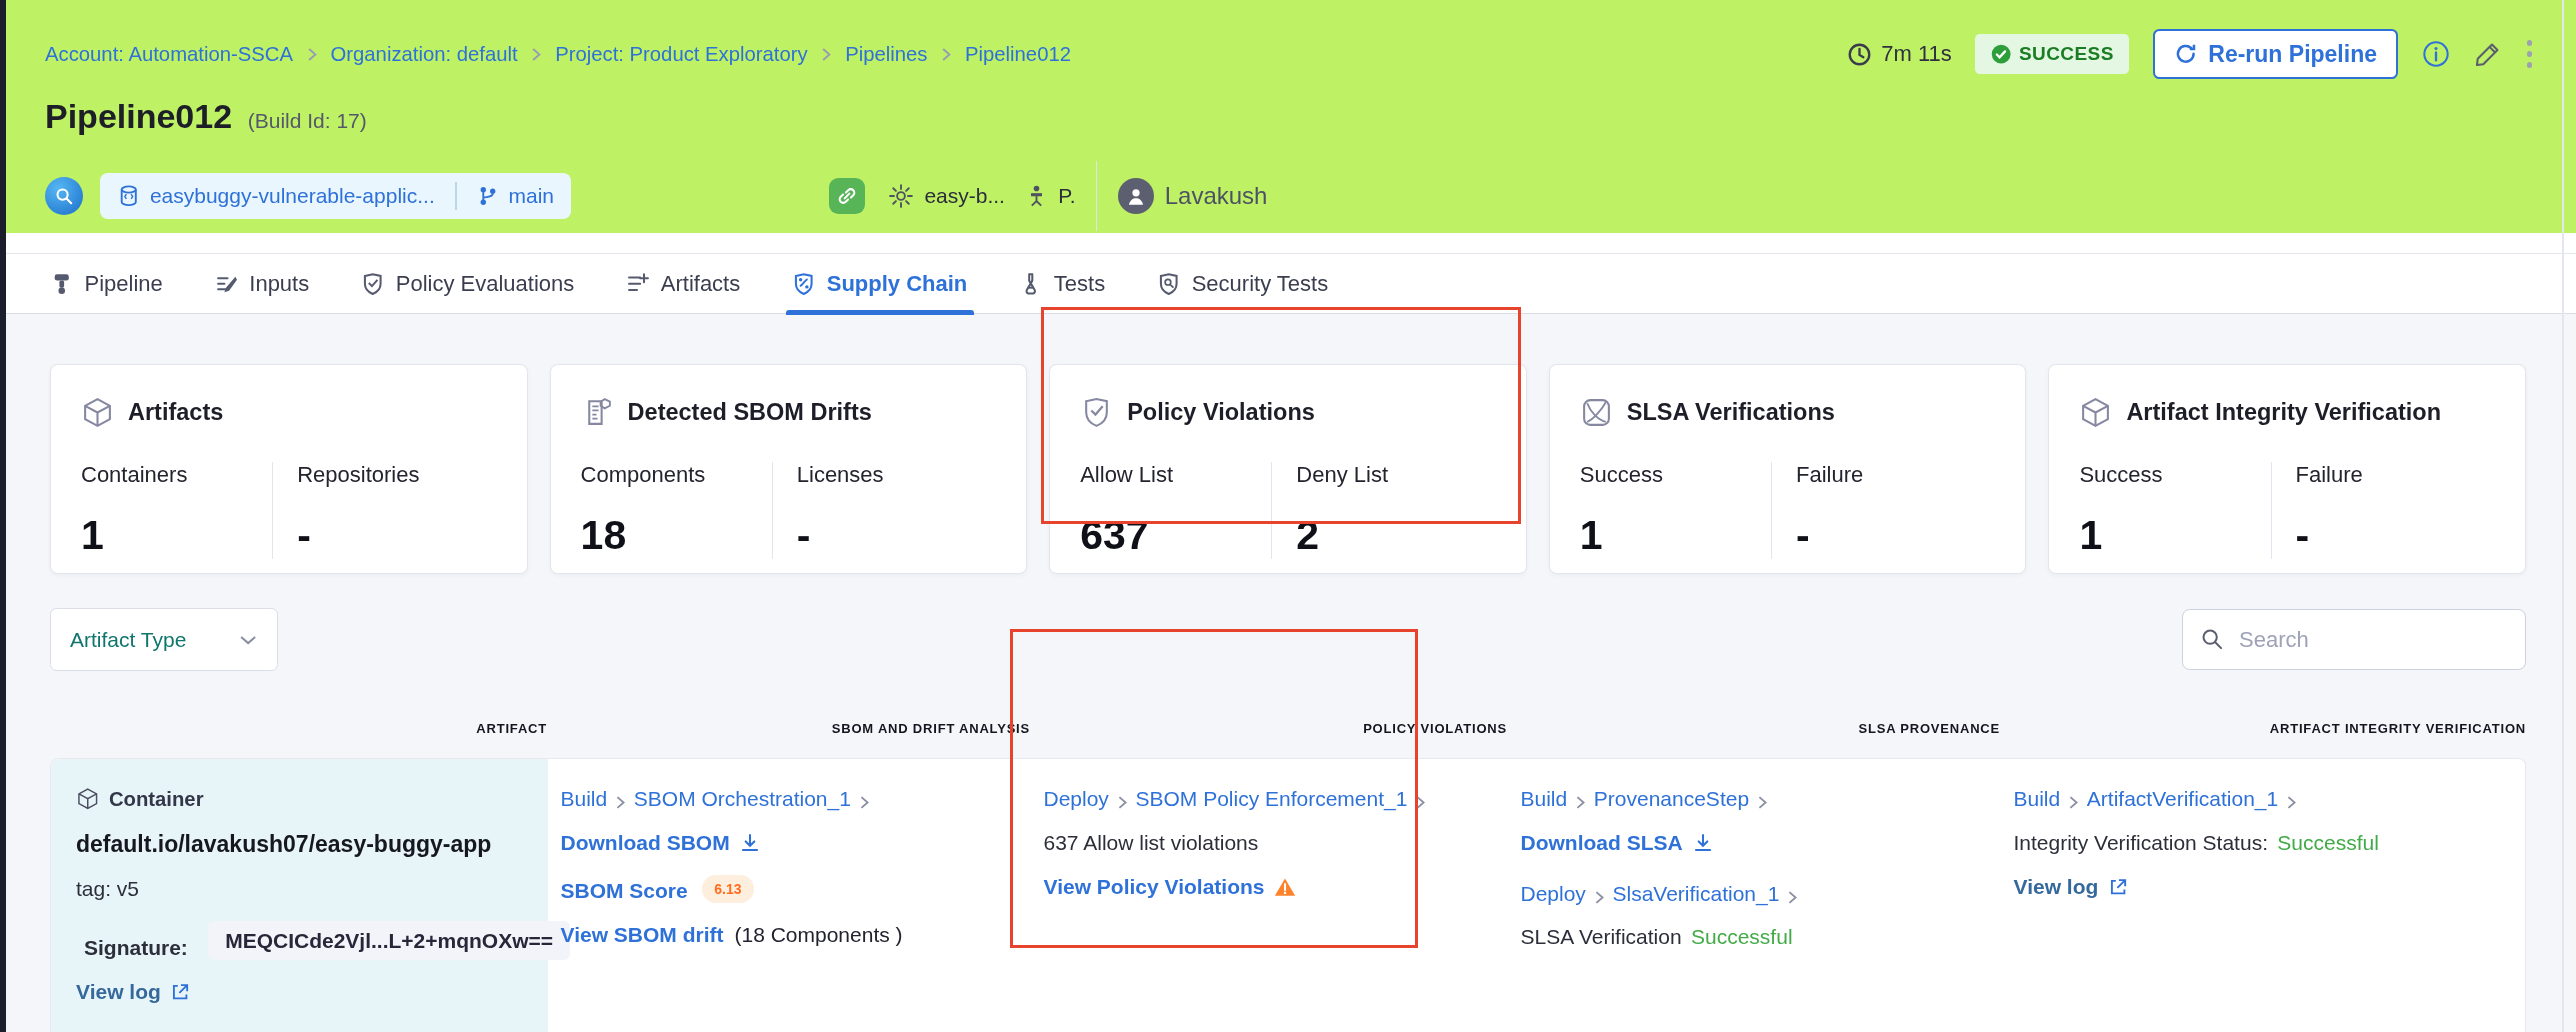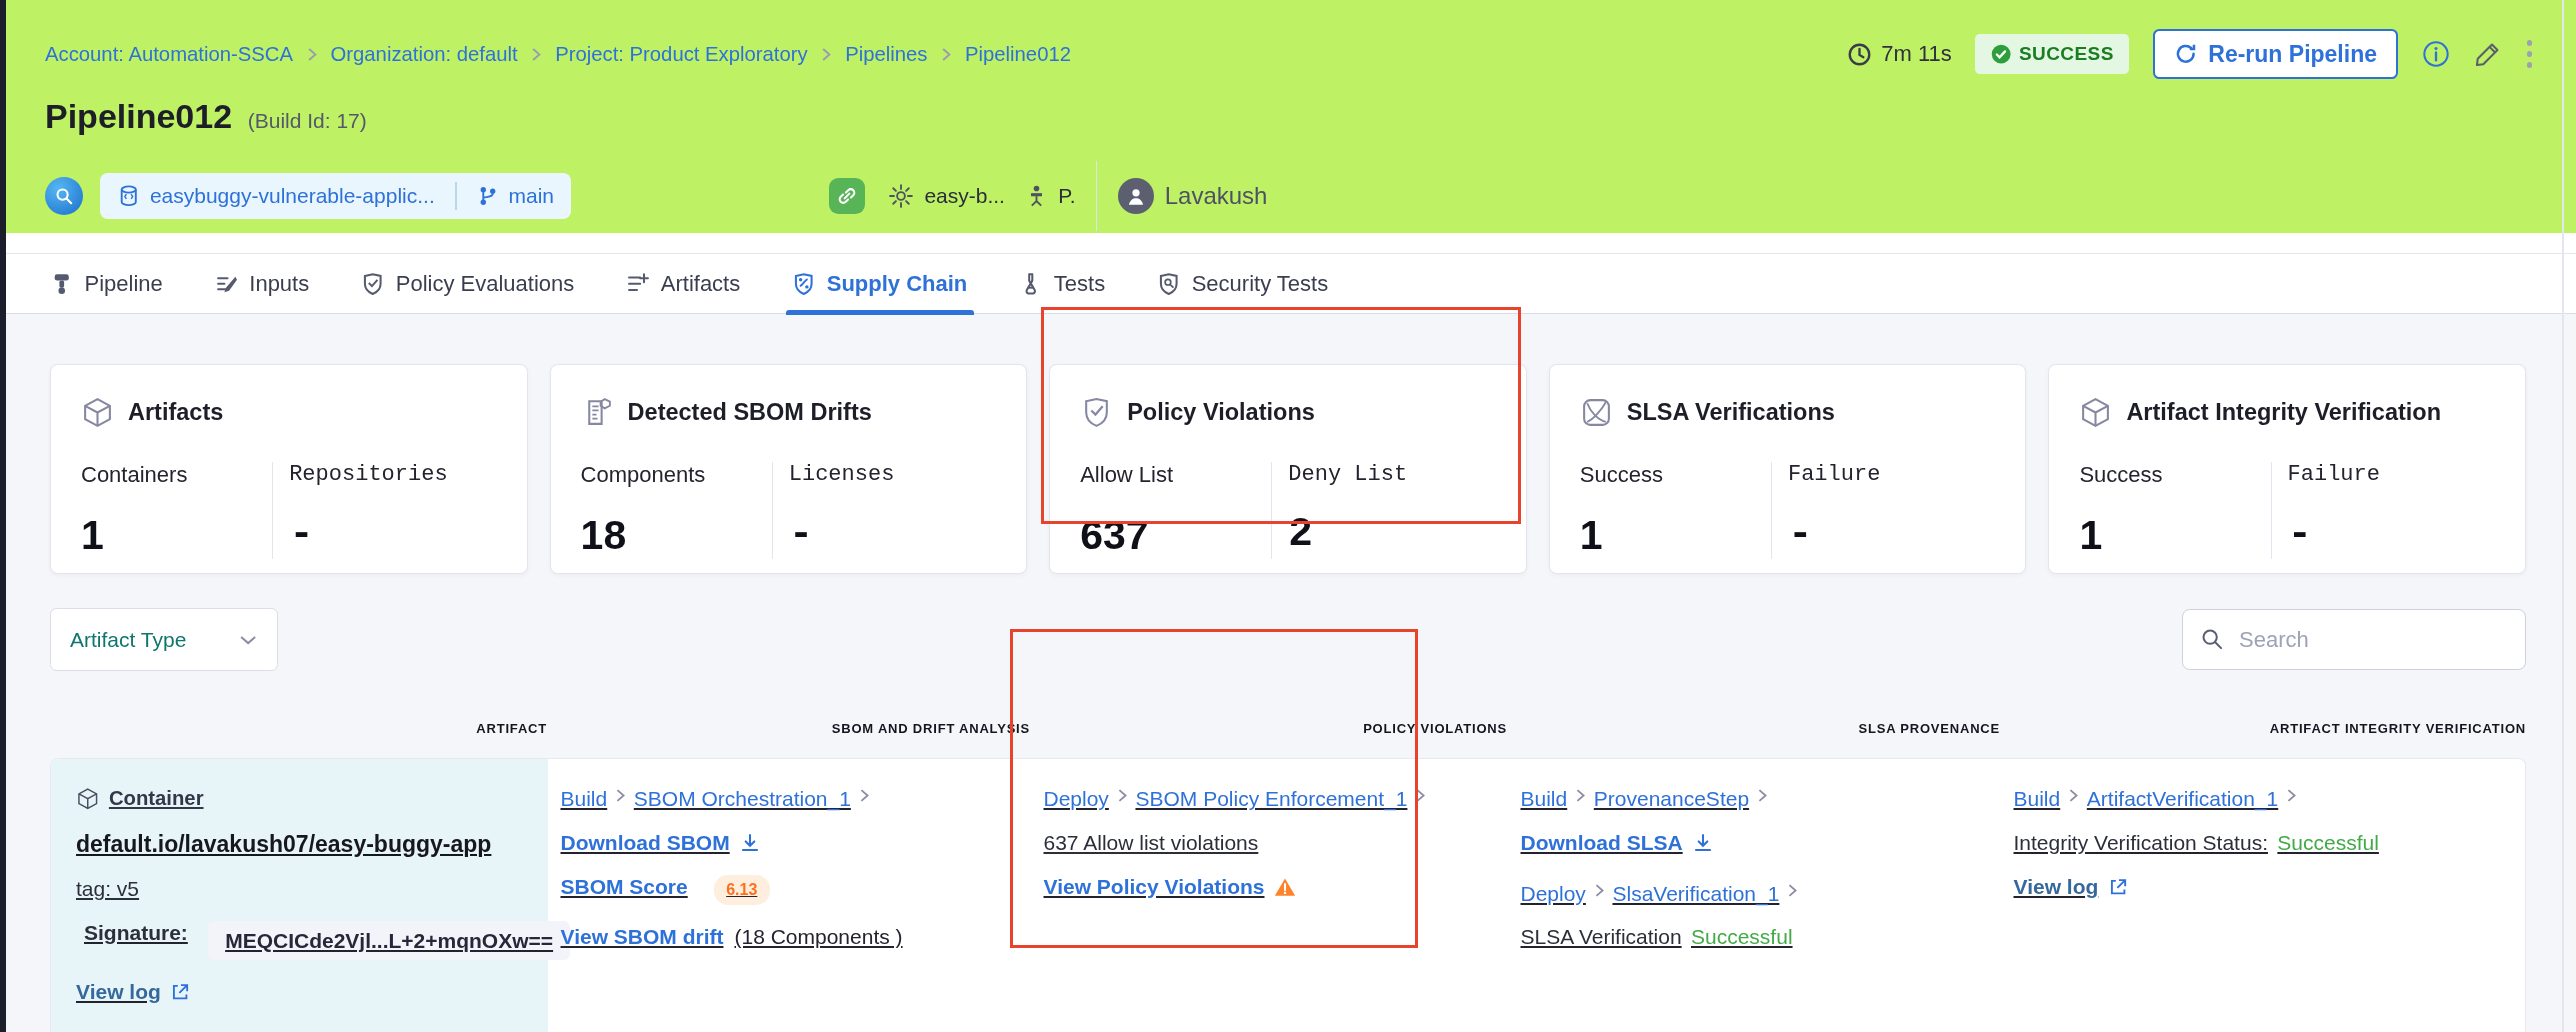--- a/index.html
+++ b/index.html
@@ -66,52 +66,52 @@
   
   .content{background:var(--page-bg);height:773px;padding:50px 50px 0 50px;}
   .cards{display:flex;gap:22px;}
   .card{flex:1;background:#fff;border:0.8px solid #e3e4ee;border-radius:7.8px;height:210px;padding:31px 30px;
     box-shadow:0 1.6px 4.7px rgba(40,41,61,.04);}
   .card-head{display:flex;align-items:center;gap:14px;}
   .card-head h3{font-size:23.5px;font-weight:700;color:#1d1e28;}
   .cicon{color:#8588a0;}
   .card-stats{display:flex;margin-top:33px;}
   .stat{width:46%;}
-  .stat.second{width:54%;border-left:1.6px solid #e3e4ee;padding-left:16px;font-family:Liberation Mono, monospace;}
+  .stat.second{width:54%;border-left:1.6px solid #e3e4ee;padding-left:24px;}
   .stat-label{font-size:22px;color:#23242e;}
   .stat-value{font-size:41px;font-weight:700;color:#101118;margin-top:23.5px;}
 
   .filterbar{display:flex;justify-content:space-between;align-items:center;margin-top:34px;}
   .artifact-type{display:flex;align-items:center;justify-content:space-between;width:228px;height:63px;
     background:#fff;border:1.6px solid #dbdde9;border-radius:6.3px;padding:0 19px;cursor:pointer;}
   .artifact-type span{font-size:21px;color:#0f766e;}
   .search-box{display:flex;align-items:center;gap:14px;width:344px;height:61px;background:#fff;
     border:1.6px solid #ced1dd;border-radius:7.8px;padding:0 17px;}
   .search-box input{border:none;outline:none;font-size:22px;color:#2b2d3a;width:100%;background:transparent;font-family:inherit;}
   .search-box input::placeholder{color:#9ea2b6;}
 
   .tgrid{display:grid;grid-template-columns:497px 483px 477px 493px 1fr;}
   .table-head{margin-top:50px;}
   .th{font-size:13px;font-weight:700;letter-spacing:0.8px;color:var(--header-dark);padding-left:12.5px;text-align:right;}
   .th:first-child{padding-left:25px;}
   .table-row{margin-top:22px;background:#fff;border:0.8px solid #e7e8f0;border-radius:7.8px;min-height:252px;overflow:hidden;}
   .cell{padding:28px 14px 15.6px 12.5px;font-size:21px;}
   .cell.artifact{background:var(--cell-cyan);padding-left:25px;border-radius:7.8px 0 0 7.8px;}
-  .line{display:flex;align-items:flex-start;margin-bottom:19.6px;text-decoration:underline;}
+  .line{display:flex;align-items:flex-end;margin-bottom:19.6px;}
   .crumbs a{color:var(--link);}
   .sep{color:#8c8fa3;margin:0 7.8px;display:inline-flex;}
   .type-row{gap:9.4px;color:#34374a;font-size:20.3px;font-weight:700;}
   .img-name{font-size:23px;font-weight:700;color:#16171f;}
   .plain{color:#2c2e3a;}
   .sig-label{font-weight:700;color:#2c2e3a;margin-right:20.3px;margin-left:8px;}
   .sig-pill{background:var(--sig-bg);border-radius:6.3px;padding:7.8px 17px;font-weight:700;color:#26283a;}
   .blue-link{color:var(--link);font-weight:700;display:inline-flex;align-items:center;gap:9.4px;}
   .steel-link{color:#35699b;font-weight:700;display:inline-flex;align-items:center;gap:9.4px;}
-  .score-badge{background:var(--orange-bg);color:var(--orange);font-weight:700;font-size:16px;
-    border-radius:14px;padding:6.3px 12.5px;margin-left:26px;}
+  .score-badge{background:var(--orange-bg);color:var(--orange);font-weight:700;font-size:14px;
+    border-radius:14px;padding:6.3px 12.5px;margin-left:14px;}
   .suffix{color:#22232e;margin-left:11px;}
   .green-txt{color:var(--green);font-weight:500;margin-left:9.4px;}
   .gap-top{margin-top:26.6px;}
 
   .annotation-box{position:absolute;border:3.9px solid var(--red);pointer-events:none;}
   .box1{left:1041px;top:307px;width:480px;height:217px;}
   .box2{left:1010px;top:629px;width:408px;height:319px;}
 </style>
 </head>
 <body>

